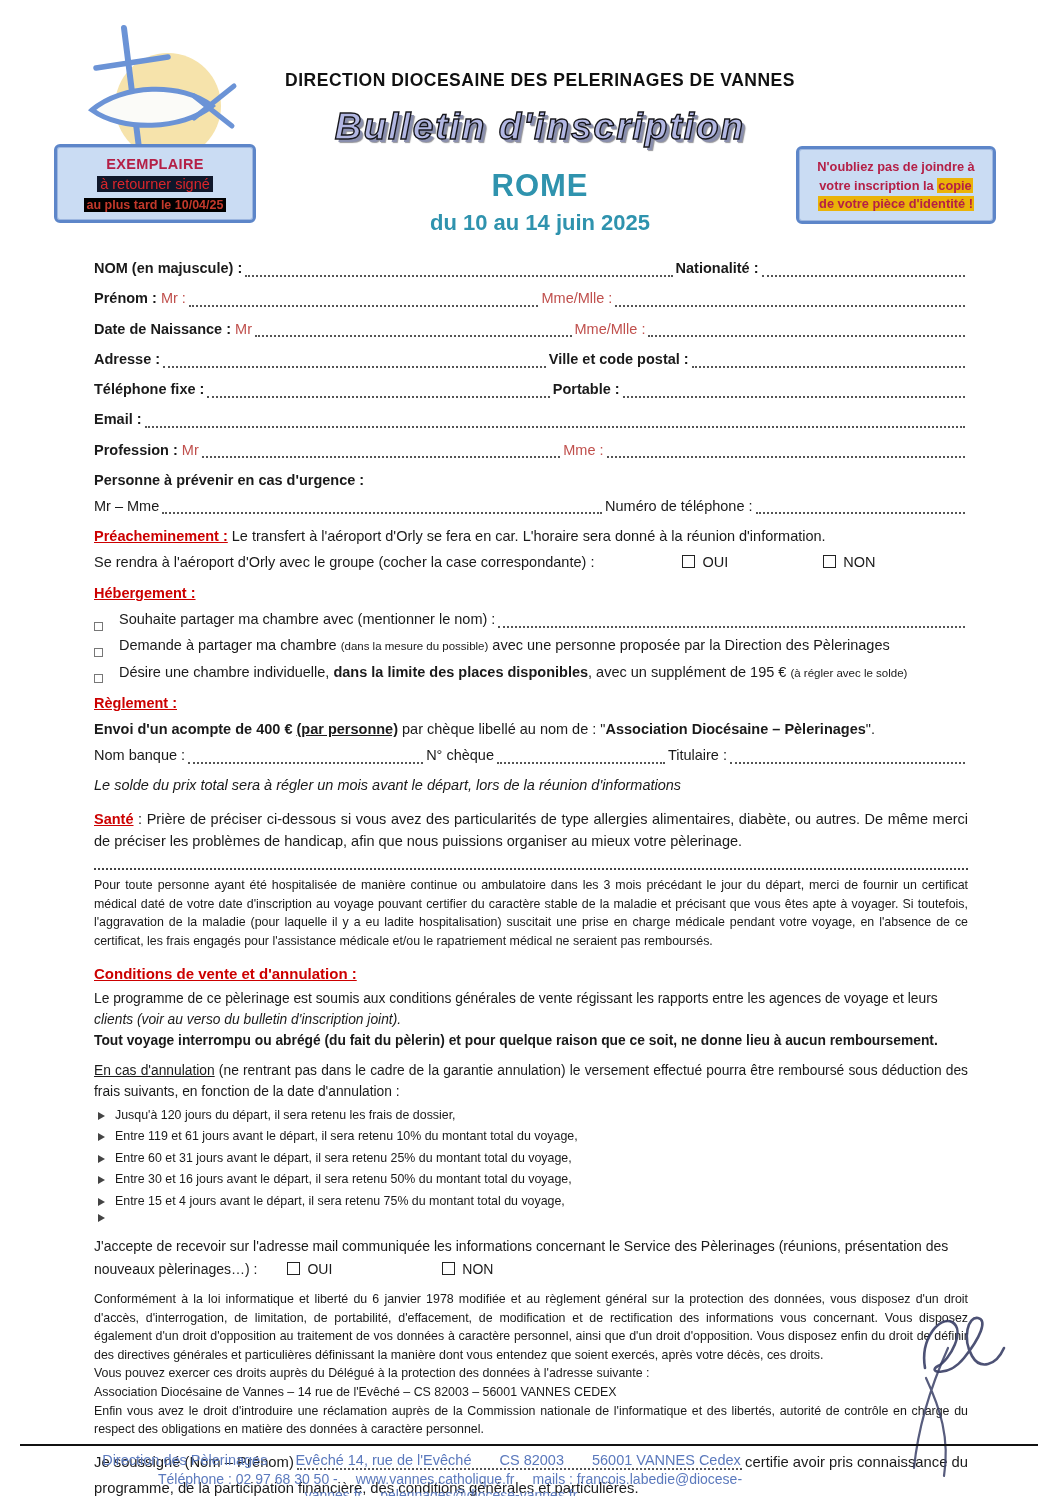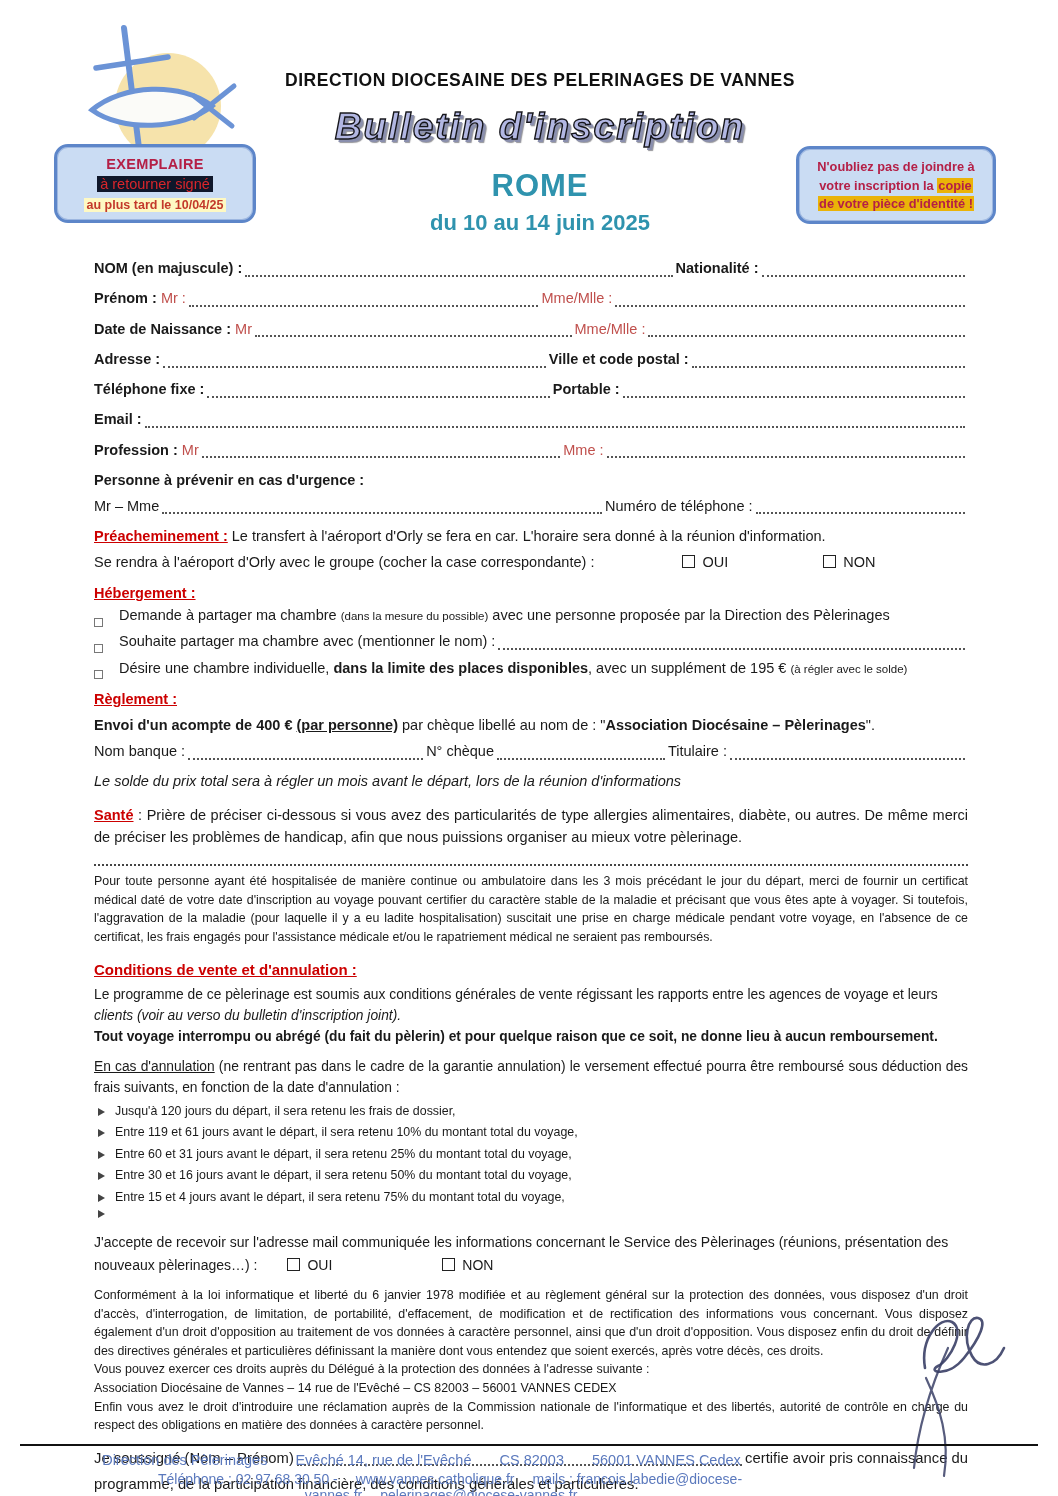--- a/index.html
+++ b/index.html
@@ -9,27 +9,27 @@
   
   .logo { position:absolute; left:80px; top:24px; }
   .org-title { position:absolute; top:70px; left:40px; width:1000px; text-align:center; font-size:17.5px; font-weight:bold; letter-spacing:.5px; color:#111; }
   .wordart { position:absolute; top:106px; left:40px; width:1000px; text-align:center;
              font-size:37px; font-weight:bold; font-style:italic; letter-spacing:2px;
              color:#b2b7e2; -webkit-text-stroke:1.4px #15151a;
              text-shadow:3px 3px 0 #8a8fae, 4px 4px 1px rgba(20,20,30,.45); }
   .rome { position:absolute; top:168px; left:40px; width:1000px; text-align:center; font-size:31px; font-weight:bold; color:#2f93ae; letter-spacing:1px; }
   .dates { position:absolute; top:210px; left:40px; width:1000px; text-align:center; font-size:22px; font-weight:bold; color:#2f93ae; }
 
-  .callout { position:absolute; background:#cadcf3; border:3.5px solid #5d86c9; border-radius:14px; text-align:center; padding:9px 6px 7px; box-shadow:0 0 0 1px #9db7e0 inset; }
+  .callout { position:absolute; background:#cadcf3; border:3.5px solid #5d86c9; border-radius:6px; text-align:center; padding:9px 6px 7px; box-shadow:0 0 0 1px #9db7e0 inset; }
   .callout-left  { left:54px;  top:144px; width:202px; }
   .callout-right { left:796px; top:146px; width:200px; }
   .callout .crimson { color:#b41f46; font-weight:bold; }
   .callout-left .l1 { font-size:14.5px; letter-spacing:.3px; margin-bottom:3px; }
   .callout-left .l2 { font-size:14.5px; color:#d9262b; background:#0f172a; display:inline-block; padding:0 3px; margin-bottom:3px; }
-  .callout-left .l3 { font-size:12.5px; color:#c3392b; background:#fef9c3; display:inline-block; padding:0 3px; }
+  .callout-left .l3 { font-size:12.5px; color:#c3392b; background:#000000; display:inline-block; padding:0 3px; }
   .callout-right div { font-size:12.8px; line-height:1.45; }
   .hl { background:#eab308; padding:0 1px; }
 
   
   .main { position:absolute; top:258px; left:94px; width:874px; font-size:14.5px; line-height:1.5; }
 
   .frow { display:flex; align-items:flex-end; margin-bottom:8.5px; white-space:nowrap; }
   .frow .lbl { font-weight:bold; }
   .frow .red { color:#c0504d; }
   .dots { flex:1 1 auto; border-bottom:2px dotted #555; transform:translateY(-3px); margin:0 3px; min-width:24px; height:1px; }
@@ -154,28 +154,28 @@
     <span class="sec-red">Préacheminement :</span><span> Le transfert à l'aéroport d'Orly se fera en car. L'horaire sera donné à la réunion d'information.</span>
     <div class="mt4" style="display:flex; align-items:center;">
       <span>Se rendra à l'aéroport d'Orly avec le groupe (cocher la case correspondante) :</span>
       <span style="margin-left:88px;"><span class="cbx"></span><span>OUI</span></span>
       <span style="margin-left:95px;"><span class="cbx"></span><span>NON</span></span>
     </div>
   </div>
 
   <div class="mt10">
     <div class="sec-red">Hébergement :</div>
-    <div class="heb-item">
-      <span class="cbx-sm"></span>
-      <span><span>Demande à partager ma chambre </span><span class="small-paren">(dans la mesure du possible)</span><span> avec une personne proposée par la Direction des Pèlerinages</span></span>
-    </div>
     <div class="heb-item mt4">
       <span class="cbx-sm"></span>
       <span>Souhaite partager ma chambre avec (mentionner le nom) : </span>
       <span class="dots"></span>
+    </div>
+    <div class="heb-item">
+      <span class="cbx-sm"></span>
+      <span><span>Demande à partager ma chambre </span><span class="small-paren">(dans la mesure du possible)</span><span> avec une personne proposée par la Direction des Pèlerinages</span></span>
     </div>
     <div class="heb-item">
       <span class="cbx-sm"></span>
       <span><span>Désire une chambre individuelle, </span><span class="b">dans la limite des places disponibles</span><span>, avec un supplément de 195 € </span><span class="small-paren">(à régler avec le solde)</span></span>
     </div>
   </div>
 
   <div class="mt10">
     <div class="sec-red">Règlement :</div>
     <div class="mt4">

